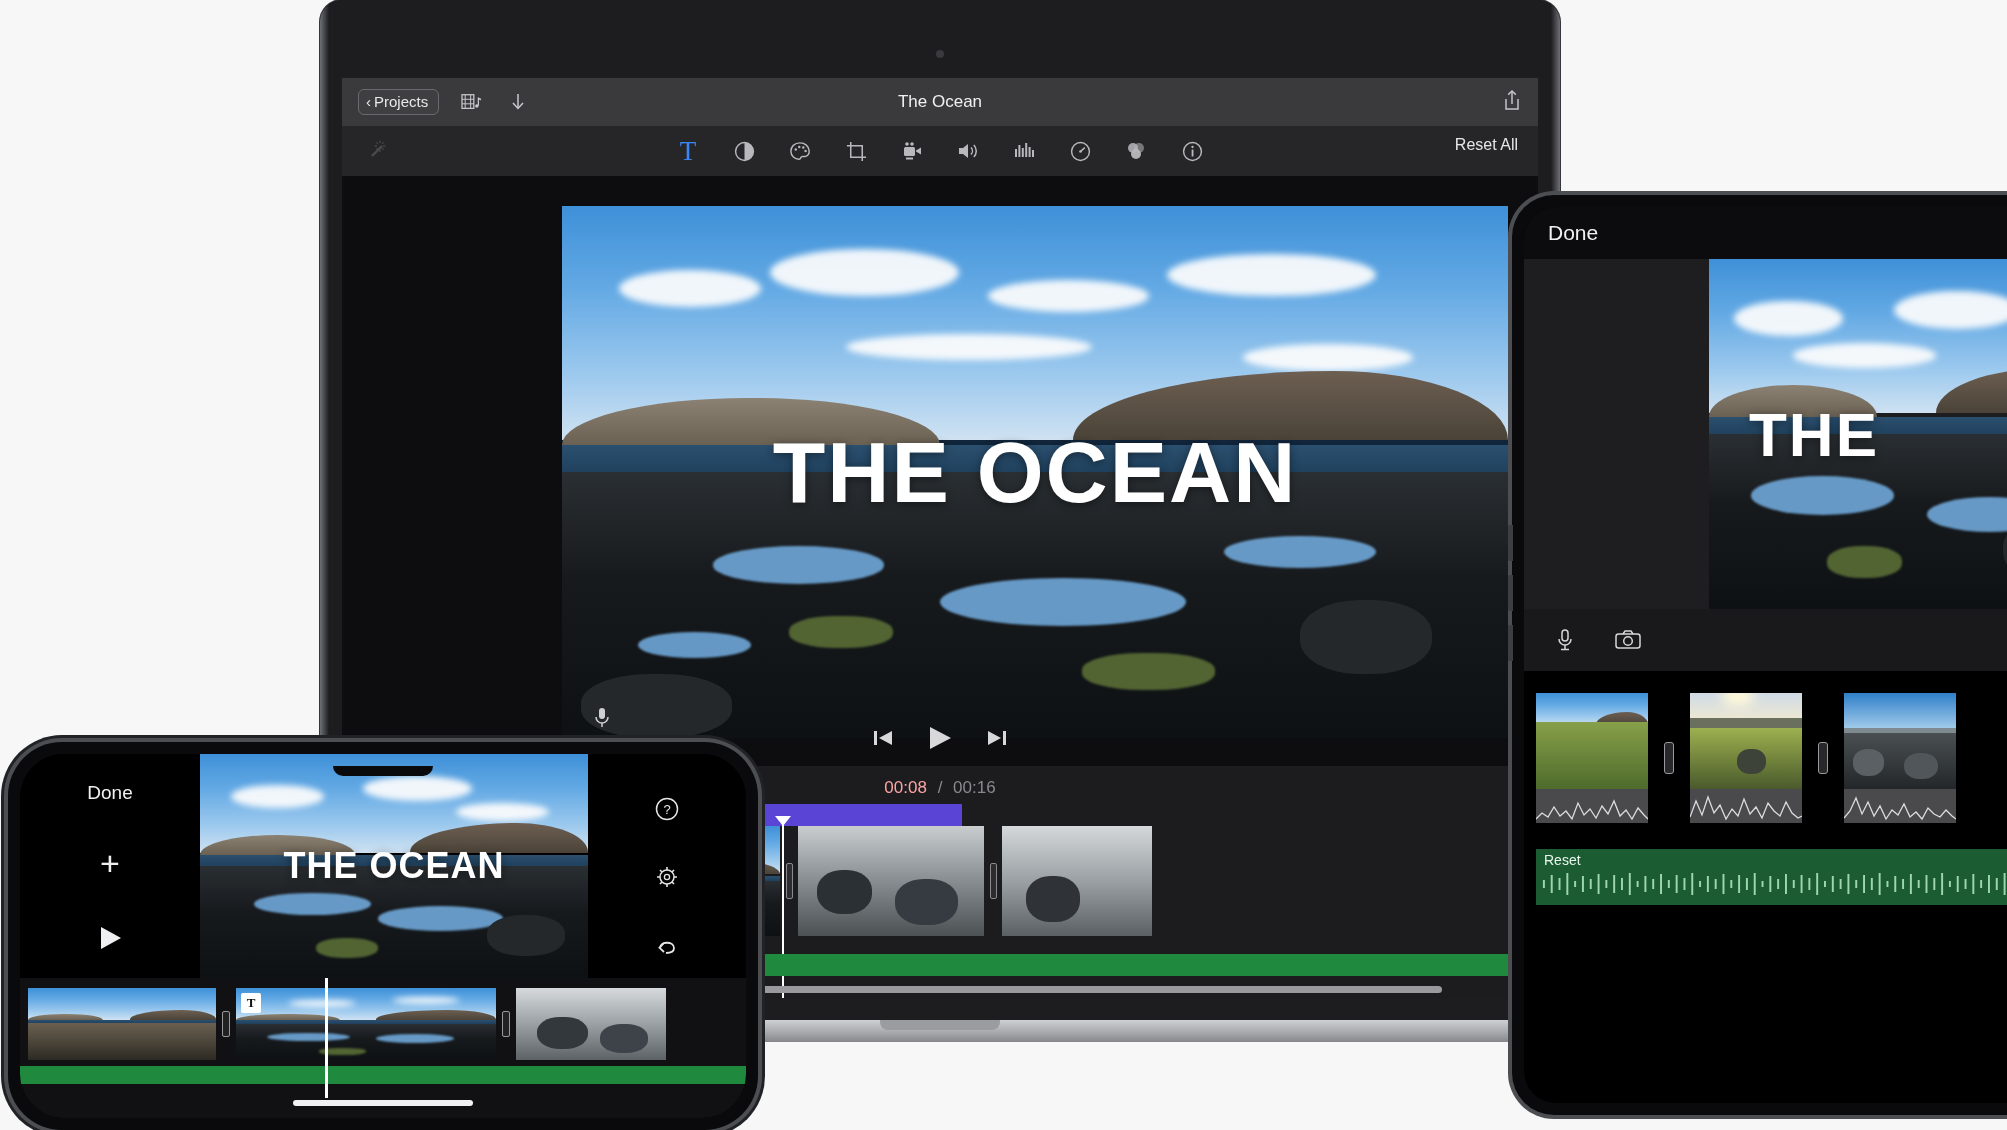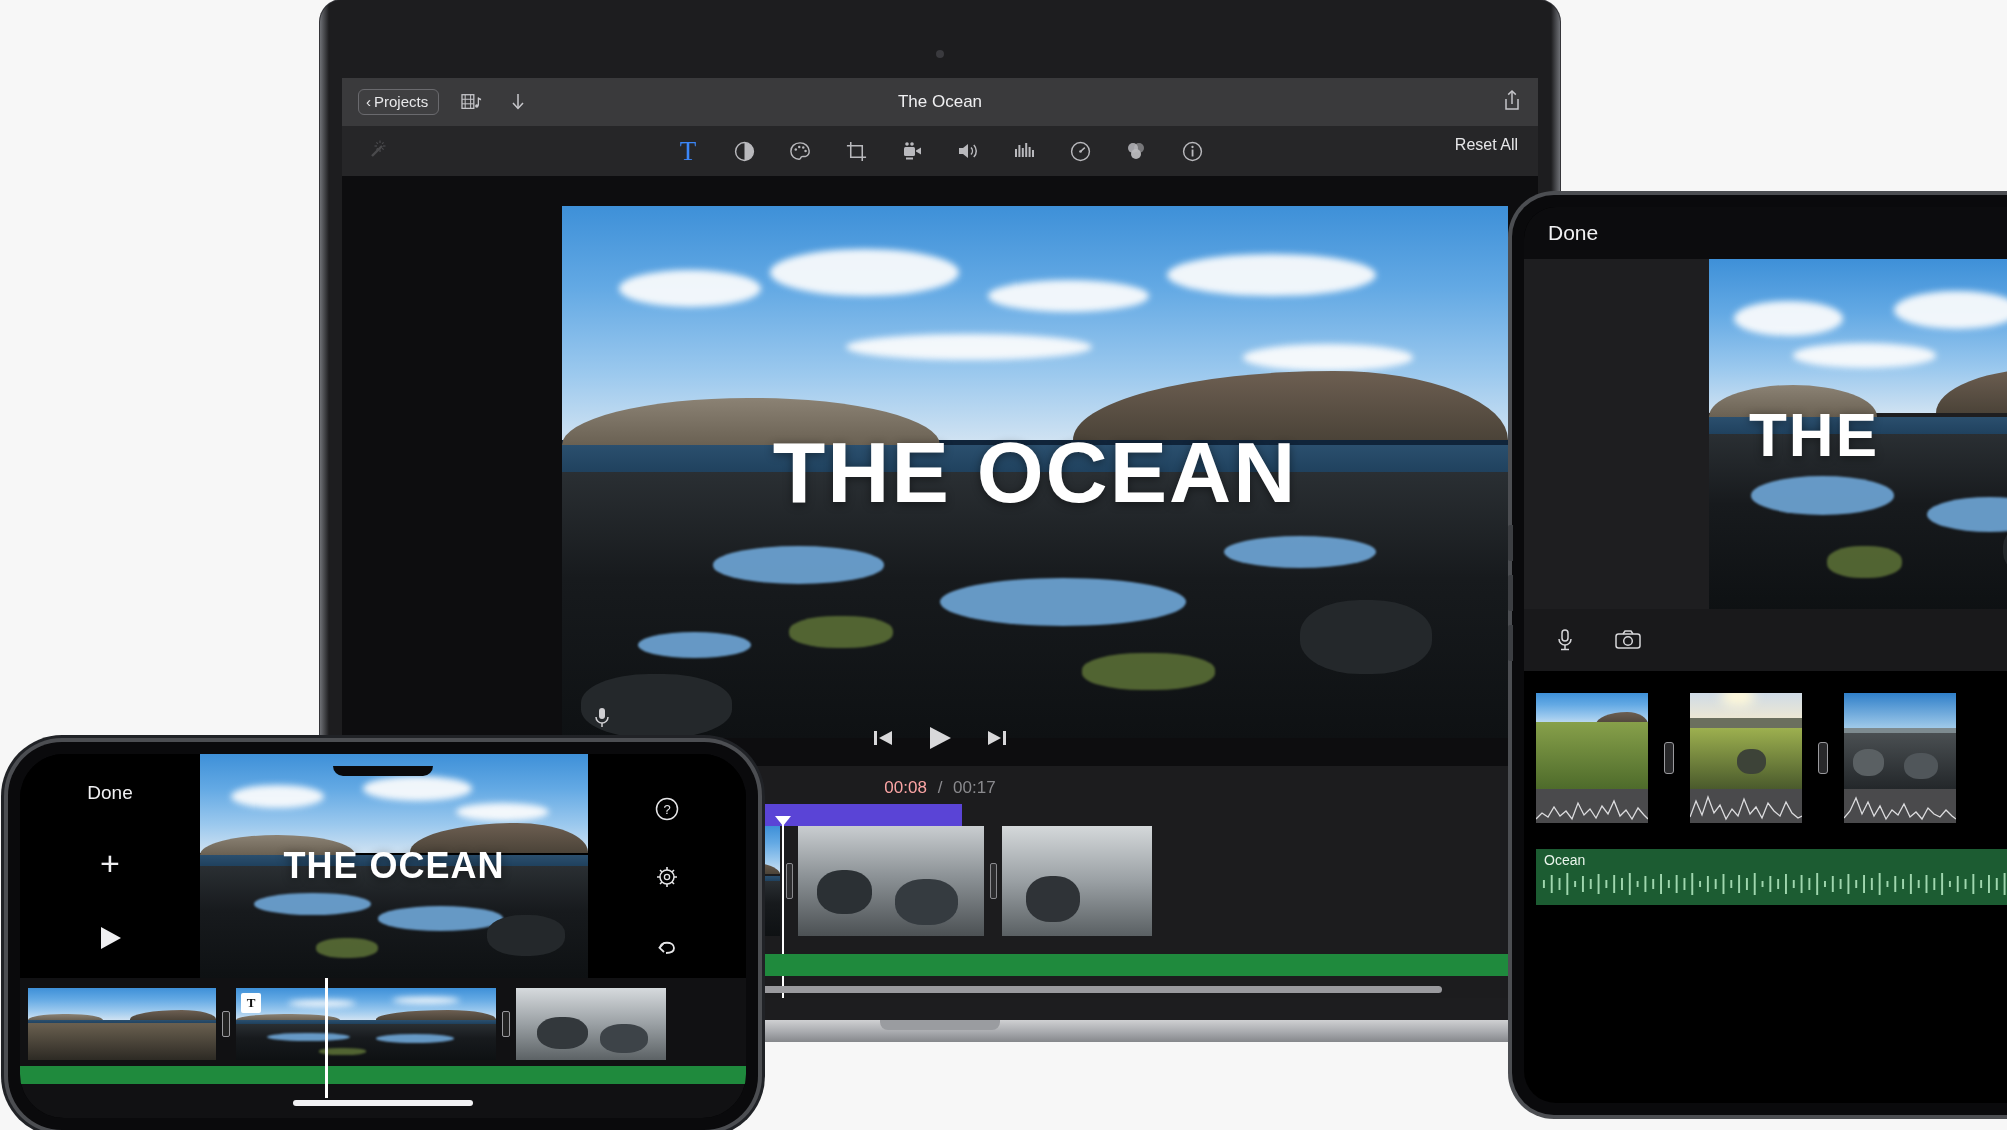--- a/index.html
+++ b/index.html
@@ -364,21 +364,21 @@
                     <rect x="18" y="4" width="3" height="14" fill="currentColor"></rect>
                     <path d="M3 4 L3 18 L16 11 Z" fill="currentColor"></path>
                   </svg>
               </div>
             </div>
           </div>
 
           <div class="timecode">
             <span class="cur">00:08</span>
             <span class="sep">/</span>
-            <span class="tot">00:17</span>
+            <span class="tot">00:16</span>
           </div>
 
           <div class="timeline">
             <div class="titlebar-clip" style="left:260px; width:360px;">
               <span>4.9s – THE OCEAN</span>
             </div>
             <div class="titlebar-clip-underline" style="left:260px;width:6px;"></div>
 
             <div class="tl-strip">
               <div class="tl-clip" style="width:120px;">
@@ -653,21 +653,21 @@
             </div>
             <div class="ipad-wave">
               <svg width="112" height="34" viewBox="0 0 112 34" preserveAspectRatio="none">
                 <polyline points="0,29 6,22 12,9 18,25 24,13 30,27 36,17 42,30 48,21 54,26 60,15 66,28 72,23 78,30 84,19 90,25 96,28 102,21 108,27 112,30" fill="none" stroke="#dcdcde" stroke-width="1.3"></polyline>
               </svg>
             </div>
           </div>
         </div>
 
         <div class="audio-track">
-          <span class="audio-label">Ocean</span>
+          <span class="audio-label">Reset</span>
           <div class="audio-wave">
             <svg width="100%" height="26" viewBox="0 0 500 26" preserveAspectRatio="none">
               <g stroke="#9fd6ae" stroke-width="2">
                 <line x1="4" y1="9" x2="4" y2="17"></line>
                   <line x1="12" y1="4" x2="12" y2="22"></line>
                 <line x1="20" y1="7" x2="20" y2="19"></line>
                   <line x1="28" y1="2" x2="28" y2="24"></line>
                 <line x1="36" y1="10" x2="36" y2="16"></line>
                   <line x1="44" y1="5" x2="44" y2="21"></line>
                 <line x1="52" y1="8" x2="52" y2="18"></line>

